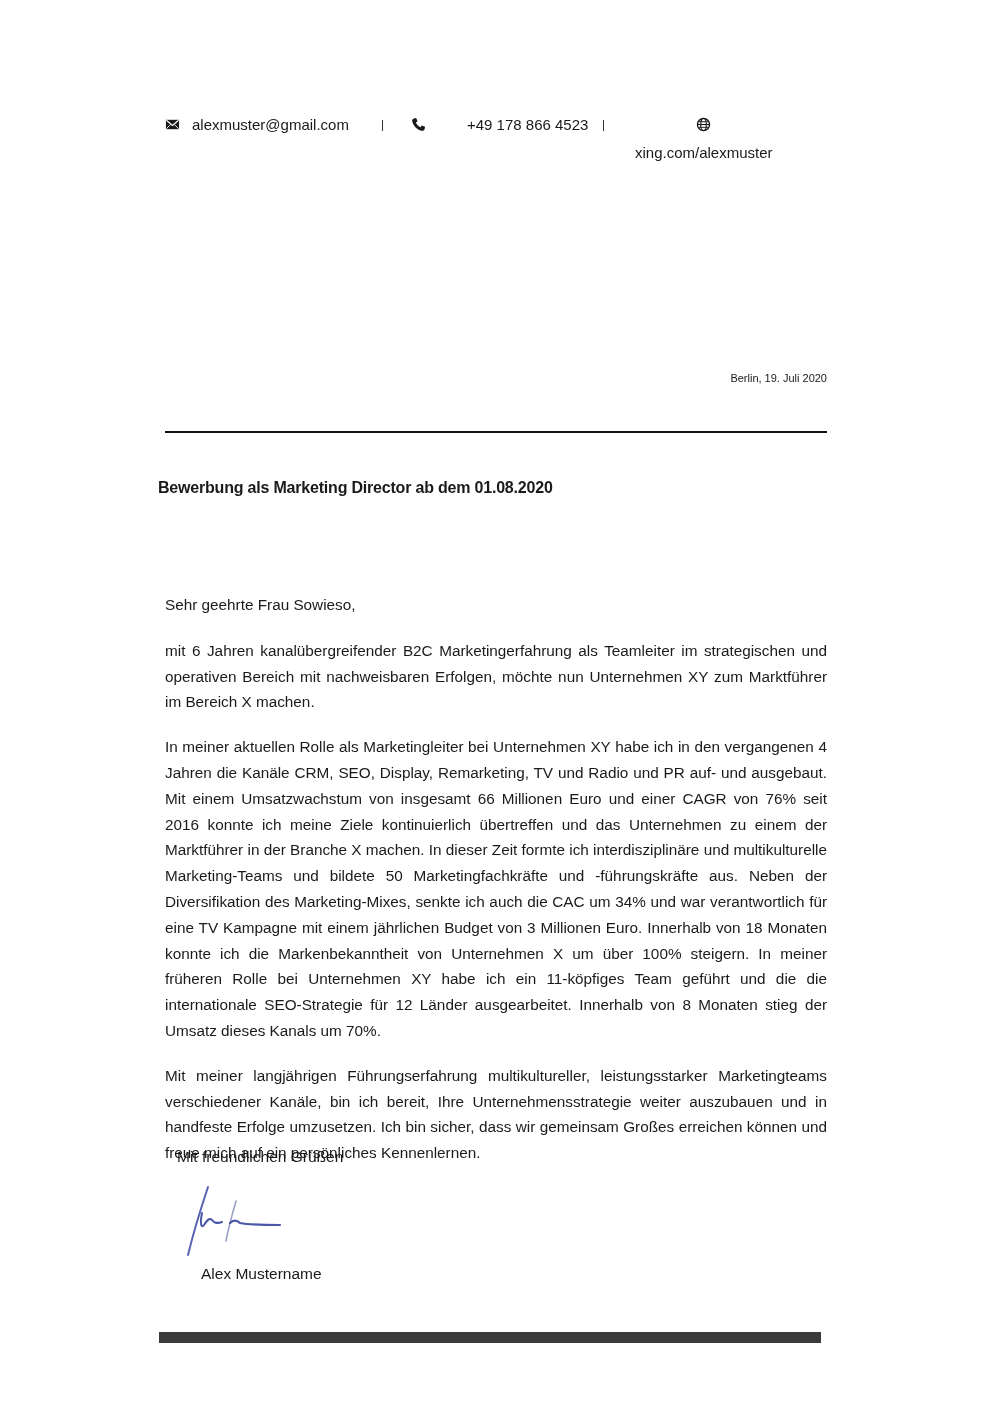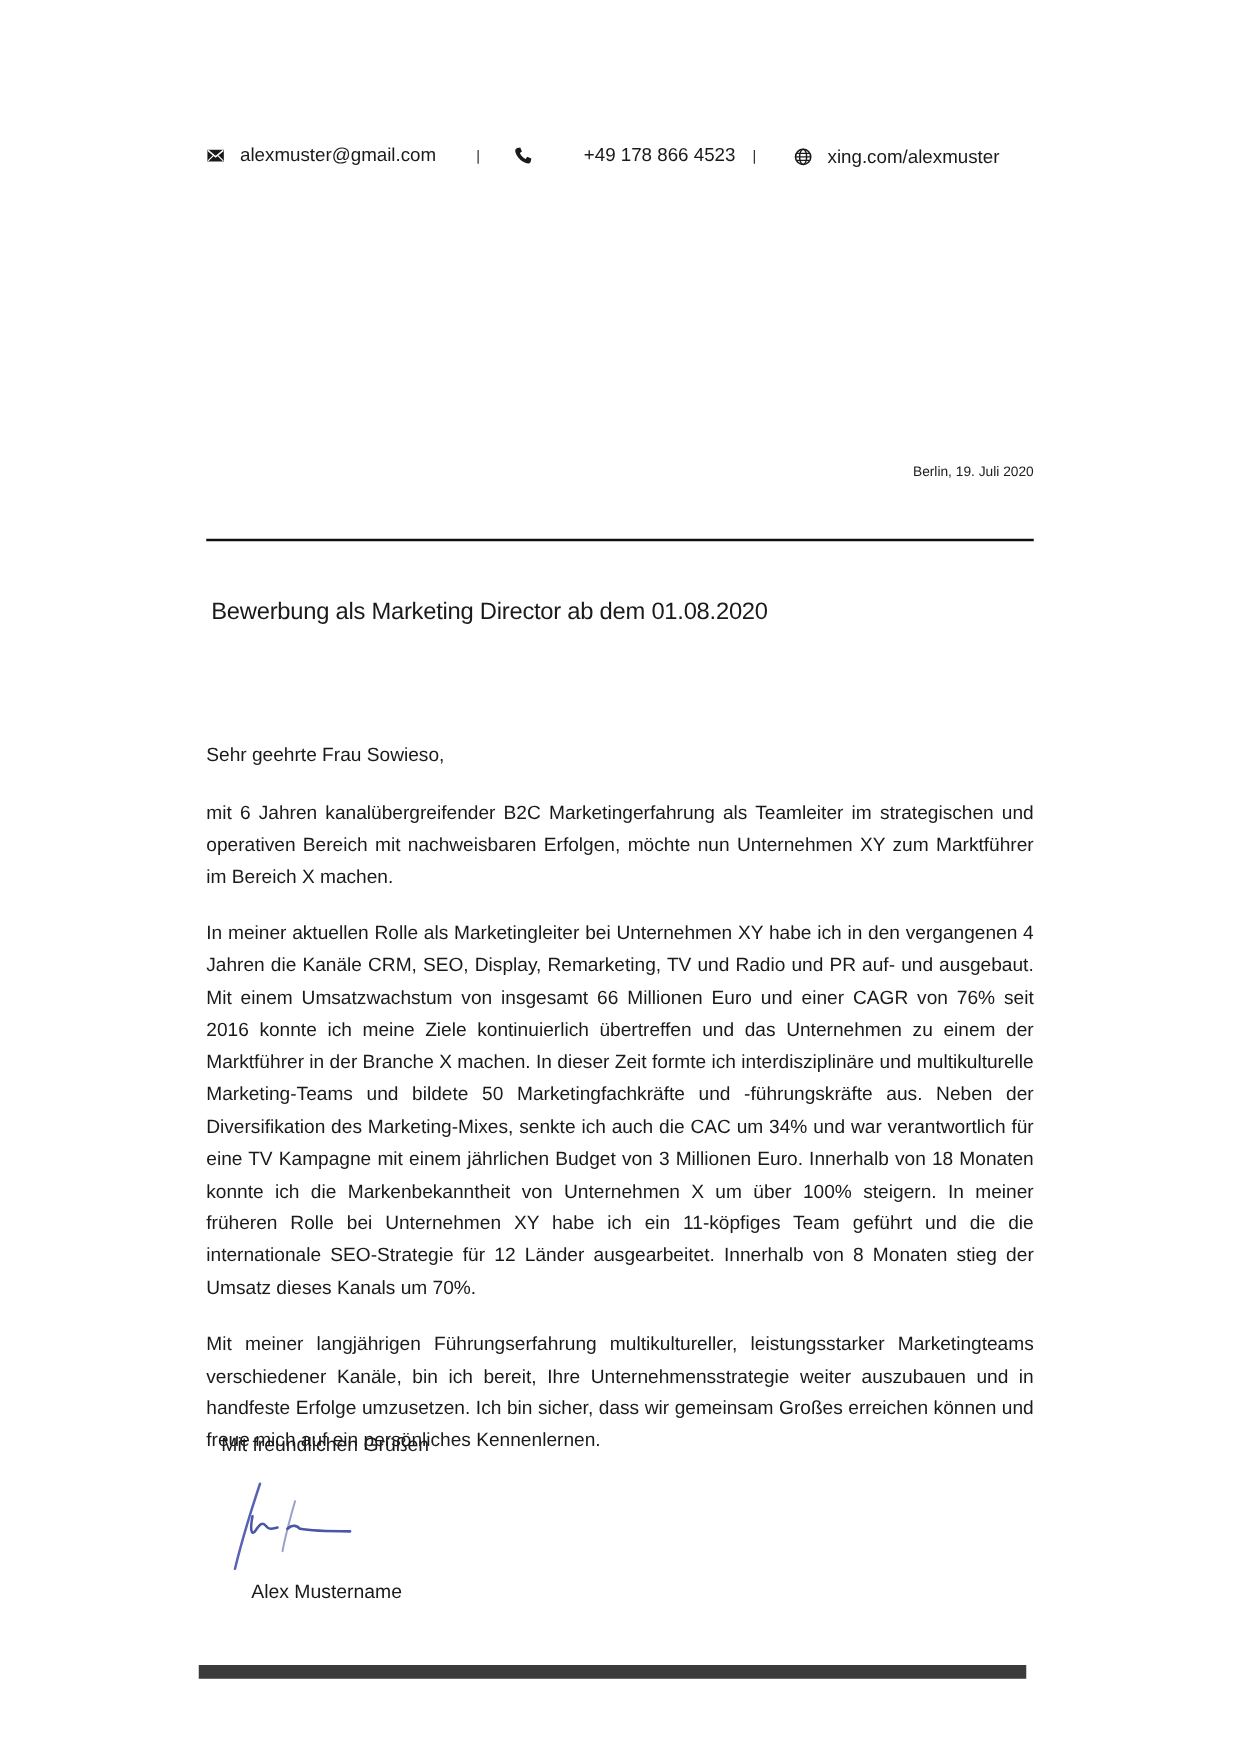--- a/index.html
+++ b/index.html
@@ -16,21 +16,21 @@
   .ico { width: 15px; height: 15px; display: inline-block; }
   .ico svg { width: 15px; height: 15px; display: block; }
 
   
   .recipient { position: absolute; left: 165px; top: 250px; font-size: 15.5px; line-height: 31px; }
   .recipient div { white-space: nowrap; }
   .date { position: absolute; right: 165px; top: 372px; font-size: 11px; white-space: nowrap; }
 
   .rule { position: absolute; left: 165px; top: 431px; width: 662px; height: 1.5px; background: #111; }
 
-  .subject { position: absolute; left: 169px; top: 479px; font-size: 19px; font-weight: normal; white-space: nowrap; letter-spacing: -0.2px; }
+  .subject { position: absolute; left: 158px; top: 479px; font-size: 16px; font-weight: bold; white-space: nowrap; letter-spacing: -0.2px; }
 
   .body { position: absolute; left: 165px; top: 552px; width: 662px; font-size: 15.3px; line-height: 25.8px; text-align: justify; margin-top: 40px; }
   .body p { margin: 0; }
   .body .greeting { margin-bottom: 20px; }
   .body .para { margin-bottom: 19px; hyphens: auto; }
   .closing { position: absolute; left: 165px; top: 1148px; font-size: 15.5px; white-space: nowrap; margin-left: 12px; }
 
   .signature { position: absolute; left: 180px; top: 1185px; width: 110px; height: 75px; }
   .signer { position: absolute; left: 165px; top: 1265px; font-size: 15.5px; white-space: nowrap; margin-left: 36px; }
 
@@ -57,21 +57,21 @@
     <div class="item" style="left:246px;gap:41px;">
       <span class="ico">
         <svg viewBox="0 0 16 16">
             <path d="M3 1.5 L5.5 1 L7 4.5 L5.2 5.8 C6 8 8 10 10.2 10.8 L11.5 9 L15 10.5 L14.5 13 C14 14.5 12.5 15 11 14.6 C6.5 13.3 2.7 9.5 1.4 5 C1 3.5 1.5 2 3 1.5 Z" fill="#1a1a1a"></path>
           </svg>
       </span>
       <span>+49 178 866 4523</span>
     </div>
     <div class="sep" style="left:438px;"></div>
 
-    <div class="item" style="left:470px; top:1px;">
+    <div class="item" style="left:470px; top:1px;flex-direction:column;">
       <span class="ico">
         <svg viewBox="0 0 16 16">
             <circle cx="8" cy="8" r="6.5" fill="none" stroke="#1a1a1a" stroke-width="1.4"></circle>
             <ellipse cx="8" cy="8" rx="3" ry="6.5" fill="none" stroke="#1a1a1a" stroke-width="1.2"></ellipse>
             <line x1="1.5" y1="8" x2="14.5" y2="8" stroke="#1a1a1a" stroke-width="1.2"></line>
             <line x1="2.5" y1="5" x2="13.5" y2="5" stroke="#1a1a1a" stroke-width="1"></line>
             <line x1="2.5" y1="11" x2="13.5" y2="11" stroke="#1a1a1a" stroke-width="1"></line>
           </svg>
       </span>
       <span>xing.com/alexmuster</span>

